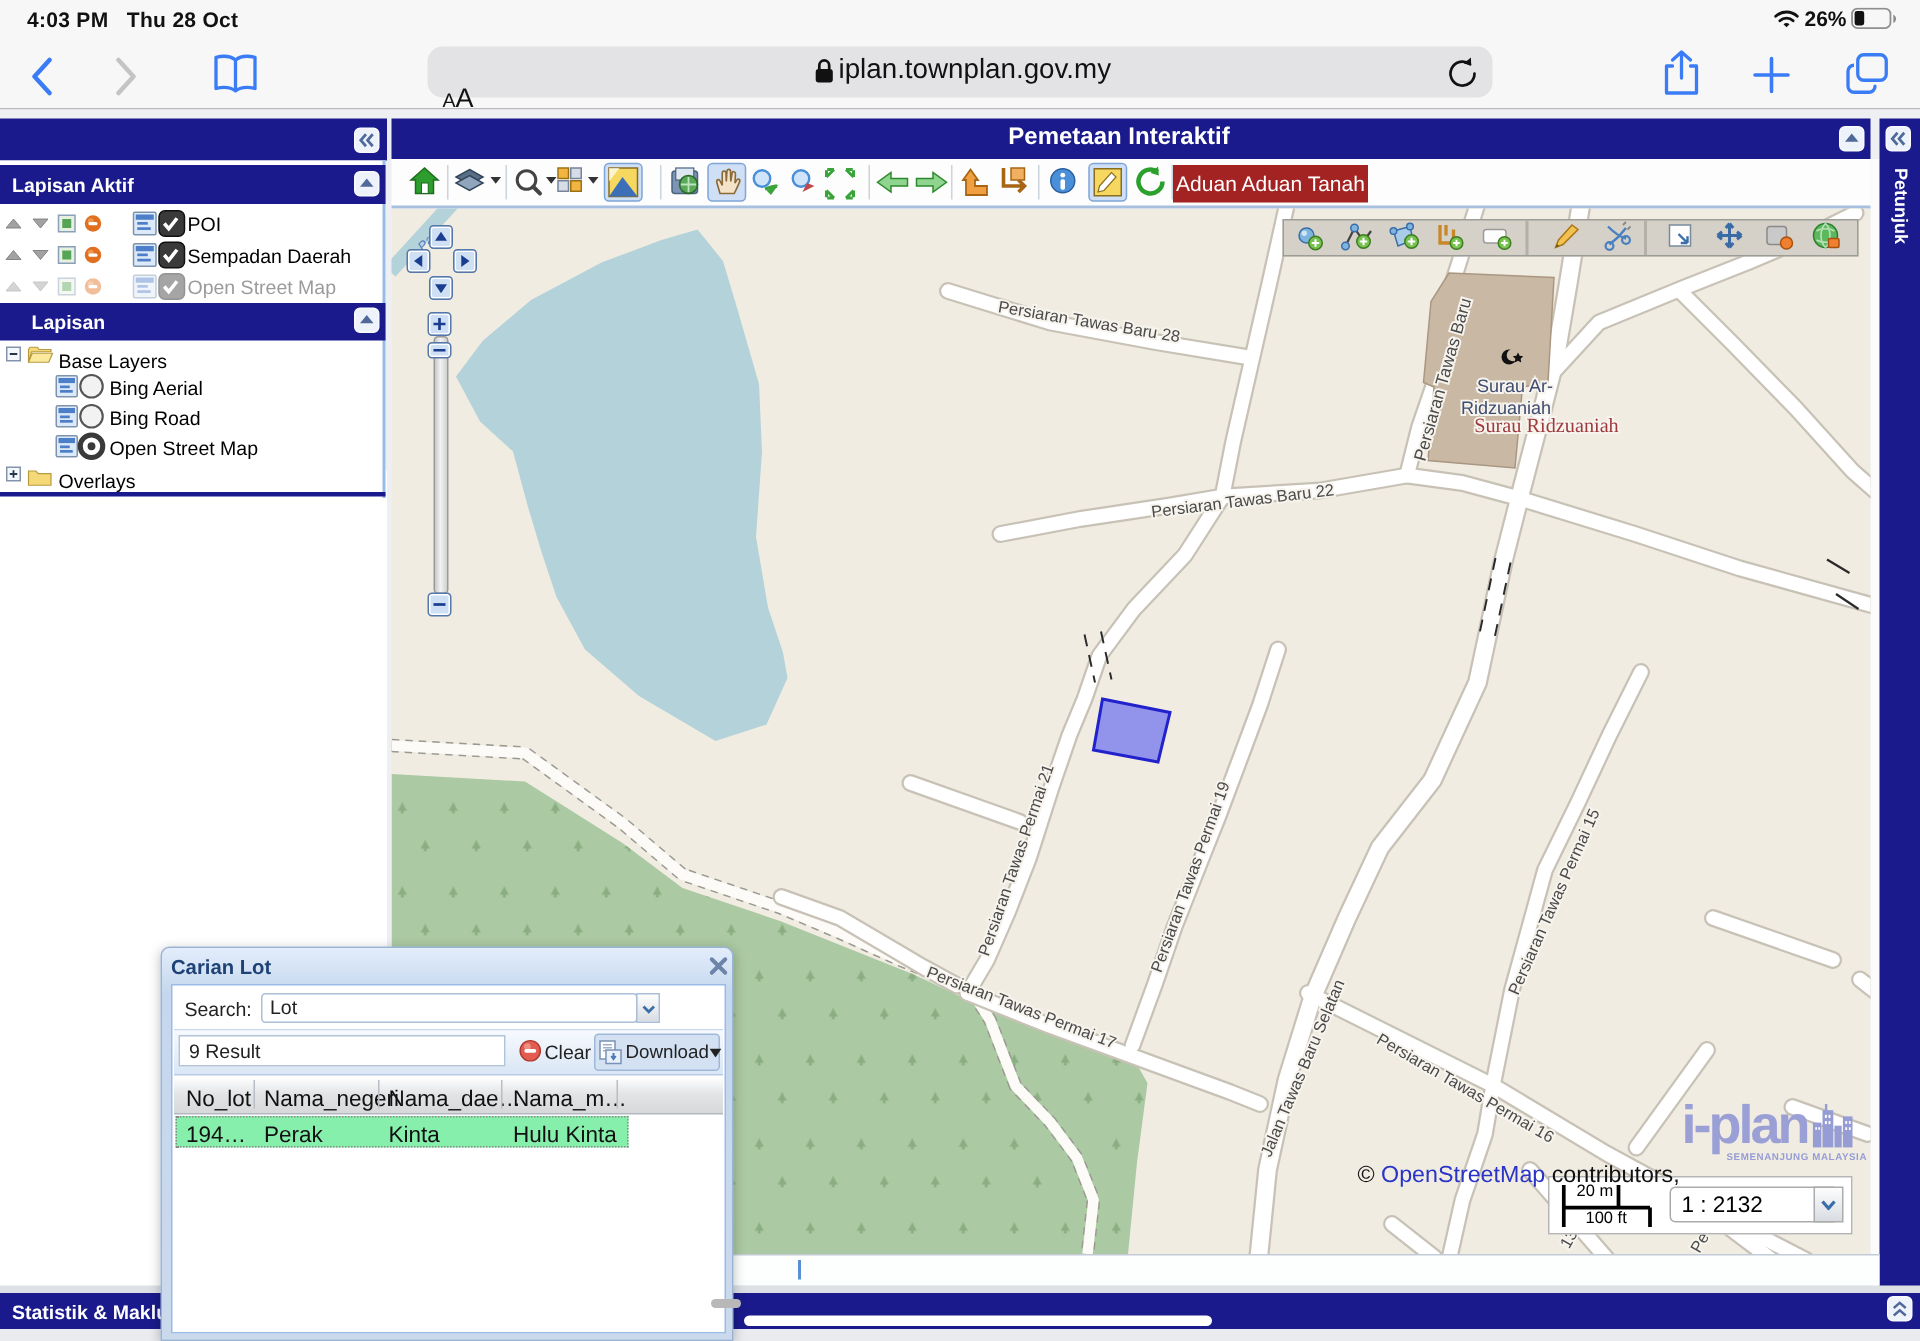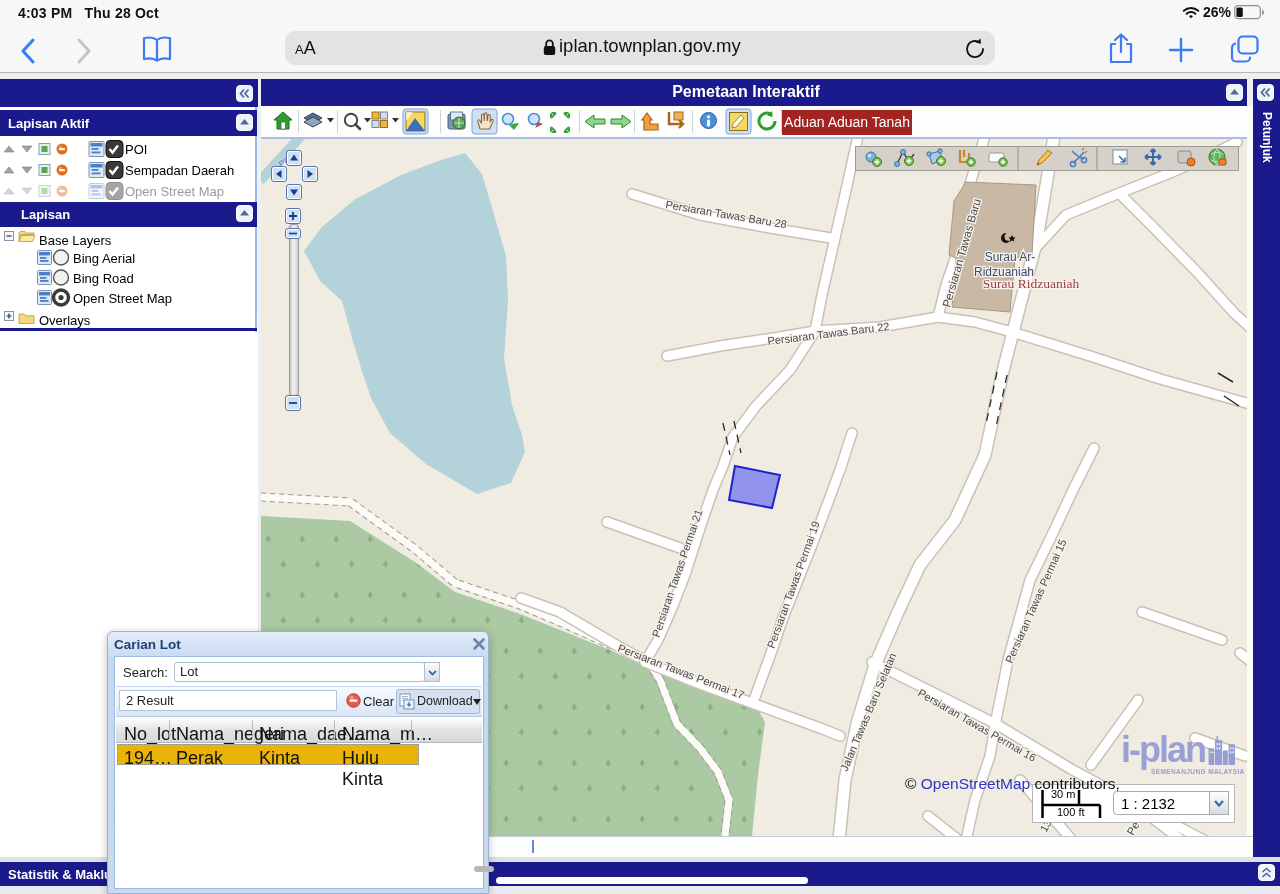--- a/index.html
+++ b/index.html
@@ -7,21 +7,21 @@
 #app{position:relative;width:1280px;height:894px;overflow:hidden;background:#fff;}
 .abs{position:absolute;}
 .navy{background:#1a1a8c;}
 .ctool{position:absolute;width:17px;height:17px;background:#eef3fb;border:1px solid #f8fafd;border-radius:4px;color:#4a6a9a;text-align:center;box-sizing:border-box;}
 .ctool svg{display:block;margin:2px auto 0;}
 .hdrtxt{color:#fff;font-weight:bold;font-size:13px;}
 .rowlbl{font-size:13px;color:#000;}
 #iosbar{position:absolute;left:0;top:0;width:1280px;height:73px;background:#f7f7f7;border-bottom:1px solid #b9b9bb;box-sizing:border-box;}
 #urlpill{position:absolute;left:285px;top:31px;width:710px;height:34px;background:#e3e3e5;border-radius:10px;}
 #dlg{position:absolute;left:107px;top:631px;width:382px;height:263px;background:linear-gradient(#e3edfb,#c5d7ee 30px,#cbd9ec);border:1px solid #98b3d4;border-radius:6px 6px 0 0;box-sizing:border-box;box-shadow:0 2px 8px rgba(0,0,0,0.25);}
-.cell{position:absolute;font-size:18px;color:#111;top:6px;}
+.cell{position:absolute;font-size:15px;color:#111;top:6px;}
 .pzb{width:16px;height:16px;background:#cfe0f5;border:1px solid #5577aa;border-radius:3px;box-sizing:border-box;box-shadow:0 0 0 1px #ffffff inset;}
 .pzb svg{display:block;margin:0 auto;}
 </style>
 </head>
 <body>
 <div id="app">
 <div id="iosbar">
  <div class="abs" style="left:18px;top:5px;font-size:14px;font-weight:bold;color:#111;letter-spacing:.2px;">4:03 PM&nbsp;&nbsp;&nbsp;Thu 28 Oct</div>
  <svg class="abs" style="left:1182px;top:6px" width="18" height="14" viewBox="0 0 18 14">
         <path d="M9 12.2 L7 10.2 a3 3 0 0 1 4 0 Z" fill="#111"></path>
@@ -37,21 +37,21 @@
  <svg class="abs" style="left:20px;top:38px" width="16" height="26" viewBox="0 0 16 26">
         <path d="M13 2 L3 13 L13 24" stroke="#3a7bf6" stroke-width="3" fill="none" stroke-linecap="round" stroke-linejoin="round"></path>
       </svg>
  <svg class="abs" style="left:76px;top:38px" width="16" height="26" viewBox="0 0 16 26">
         <path d="M3 2 L13 13 L3 24" stroke="#c4c4c6" stroke-width="3" fill="none" stroke-linecap="round" stroke-linejoin="round"></path>
       </svg>
  <svg class="abs" style="left:141px;top:36px" width="32" height="28" viewBox="0 0 32 28">
         <path d="M16 4 C13 1.5 8 1 3 2.2 L3 23 C8 21.8 13 22.3 16 24.6 C19 22.3 24 21.8 29 23 L29 2.2 C24 1 19 1.5 16 4 Z M16 4 L16 24.6" stroke="#3a7bf6" stroke-width="2.2" fill="none" stroke-linejoin="round"></path>
       </svg>
  <div id="urlpill">
-  <div class="abs" style="left:10px;top:7px;font-size:13px;color:#111;">A<span style="font-size:18px;">A</span></div>
+  <div class="abs" style="left:10px;top:24px;font-size:13px;color:#111;">A<span style="font-size:18px;">A</span></div>
   <svg class="abs" style="left:258px;top:8px" width="13" height="17" viewBox="0 0 13 17">
           <rect x="0.8" y="7" width="11.4" height="9" rx="2" fill="#111"></rect>
           <path d="M3.2 7 V4.6 a3.3 3.3 0 0 1 6.6 0 V7" stroke="#111" stroke-width="1.8" fill="none"></path>
         </svg>
   <div class="abs" style="left:274px;top:4px;font-size:18.5px;color:#111;">iplan.townplan.gov.my</div>
   <svg class="abs" style="left:678px;top:6px" width="24" height="24" viewBox="0 0 24 24">
           <path d="M20 12 a8 8 0 1 1 -3 -6.2" stroke="#111" stroke-width="1.8" fill="none" stroke-linecap="round"></path>
           <path d="M17.6 1.4 L17.8 6.6 L12.8 5.4 Z" fill="#111"></path>
         </svg>
  </div>
@@ -521,21 +521,21 @@
           </g>
         </g>
       </svg>
  <div class="abs" style="left:30px;top:33px;font-size:6.5px;font-weight:bold;color:#969cd4;letter-spacing:0.4px;white-space:nowrap;">SEMENANJUNG MALAYSIA</div>
 </div>
 
 <div class="abs" style="left:1032px;top:784px;width:203px;height:39px;background:#fff;border:1px solid #b5b5b5;box-sizing:border-box;">
  <svg class="abs" style="left:8px;top:3px" width="62" height="32" viewBox="0 0 62 32">
   <path d="M1.5 2 V30 M1.5 17 H59 M38 2 V17 M59 17 V30" stroke="#000" stroke-width="2.5" fill="none"></path>
  </svg>
- <div class="abs" style="left:18px;top:3px;font-size:11px;color:#000;">30 m</div>
+ <div class="abs" style="left:18px;top:3px;font-size:11px;color:#000;">20 m</div>
  <div class="abs" style="left:24px;top:21px;font-size:11px;color:#000;">100 ft</div>
  <div class="abs" style="left:80px;top:6px;width:113px;height:24px;background:#fff;border:1px solid #ababab;border-radius:4px;font-size:15px;color:#000;line-height:24px;text-indent:7px;box-sizing:border-box;">1 : 2132</div>
  <div class="abs" style="left:176px;top:6px;width:20px;height:24px;background:linear-gradient(#fdfdfd,#d8dce2);border:1px solid #ababab;box-sizing:border-box;">
         <svg style="display:block;margin:8px auto 0" width="10" height="7" viewBox="0 0 10 7">
           <path d="M1 1 L5 5.5 L9 1" stroke="#3a6ea8" stroke-width="2.2" fill="none"></path>
         </svg>
       </div>
 </div>
 <div class="abs" style="left:905px;top:775px;font-size:15.5px;color:#111;">© <span style="color:#2a35c8;">OpenStreetMap</span> contributors,</div>
 <div id="mapbottom">
@@ -568,21 +568,21 @@
    <div class="abs" style="left:7px;top:7px;font-size:13px;color:#222;">Search:</div>
    <div class="abs" style="left:58px;top:4px;width:251px;height:20px;background:#fff;border:1px solid #a9bfd6;border-radius:3px;box-sizing:border-box;font-size:13px;color:#222;line-height:18px;text-indent:5px;">Lot</div>
    <div class="abs" style="left:308px;top:4px;width:16px;height:20px;background:linear-gradient(#fdfdfd,#d8dce2);border:1px solid #a9bfd6;box-sizing:border-box;">
               <svg style="display:block;margin:7px auto 0" width="9" height="6" viewBox="0 0 9 6">
                 <path d="M1 1 L4.5 4.5 L8 1" stroke="#3a6ea8" stroke-width="1.8" fill="none"></path>
               </svg>
             </div>
   </div>
 
   <div class="abs" style="left:1px;top:30px;width:366px;height:29px;background:linear-gradient(#f7fafe,#d9e6f5);border-bottom:1px solid #b9cbe2;">
-   <div class="abs" style="left:3px;top:3px;width:218px;height:21px;background:#fff;border:1px solid #b4c4d8;box-sizing:border-box;font-size:13px;color:#222;line-height:20px;text-indent:6px;">2 Result</div>
+   <div class="abs" style="left:3px;top:3px;width:218px;height:21px;background:#fff;border:1px solid #b4c4d8;box-sizing:border-box;font-size:13px;color:#222;line-height:20px;text-indent:6px;">9 Result</div>
    <svg class="abs" style="left:230px;top:6px" width="15" height="15" viewBox="0 0 16 16">
               <circle cx="8" cy="8" r="7.2" fill="#e25d4f" stroke="#b03a30"></circle>
               <circle cx="6" cy="5" r="2.4" fill="#f2978d" opacity="0.85"></circle>
               <rect x="3.8" y="6.8" width="8.4" height="2.6" rx="1.2" fill="#fff"></rect>
             </svg>
    <div class="abs" style="left:247px;top:7px;font-size:13px;color:#222;">Clear</div>
    <div class="abs" style="left:280px;top:2px;width:84px;height:25px;background:#d3e1f3;border:1px solid #9fb8d8;border-radius:3px;box-sizing:border-box;"></div>
    <svg class="abs" style="left:283px;top:6px" width="17" height="17" viewBox="0 0 17 17">
               <rect x="1" y="1" width="10" height="12" fill="#fff" stroke="#7a92b5"></rect>
               <path d="M3 3.5 H9 M3 5.5 H9 M3 7.5 H7" stroke="#9ab0cc" stroke-width="1"></path>
@@ -599,21 +599,21 @@
    <div class="abs cell" style="left:8px;">No_lot</div>
    <div class="abs cell" style="left:60px;">Nama_negeri</div>
    <div class="abs cell" style="left:143px;">Nama_dae…</div>
    <div class="abs cell" style="left:226px;">Nama_m…</div>
    <div class="abs" style="left:53px;top:2px;width:1px;height:19px;background:#b8bec6;"></div>
    <div class="abs" style="left:136px;top:2px;width:1px;height:19px;background:#b8bec6;"></div>
    <div class="abs" style="left:218px;top:2px;width:1px;height:19px;background:#b8bec6;"></div>
    <div class="abs" style="left:295px;top:2px;width:1px;height:19px;background:#b8bec6;"></div>
   </div>
 
-  <div class="abs" style="left:2px;top:87px;width:302px;height:21px;background:#eab308;border:1px dotted #8a8a8a;box-sizing:border-box;">
+  <div class="abs" style="left:2px;top:87px;width:302px;height:21px;background:#86efac;border:1px dotted #8a8a8a;box-sizing:border-box;">
    <div class="abs cell" style="left:6px;top:3px;">194…</div>
    <div class="abs cell" style="left:58px;top:3px;">Perak</div>
    <div class="abs cell" style="left:141px;top:3px;">Kinta</div>
    <div class="abs cell" style="left:224px;top:3px;">Hulu Kinta</div>
   </div>
  </div>
  <div class="abs" style="left:366px;top:234px;width:20px;height:6px;background:#b8b8b8;border-radius:3px;"></div>
 </div>
 </div>
 </div>

